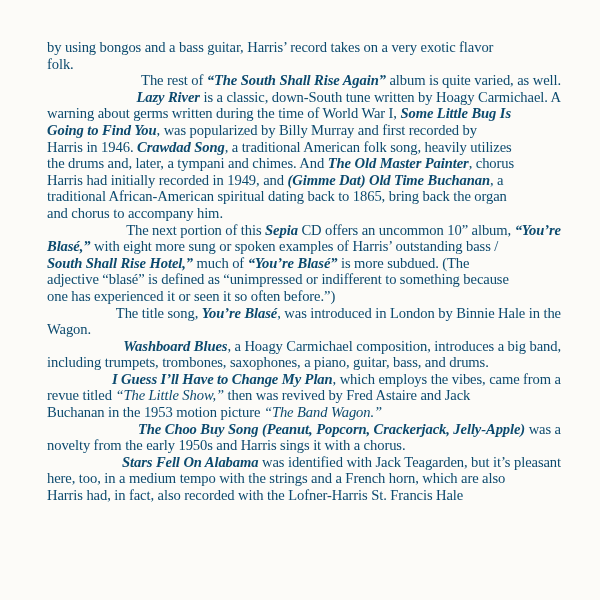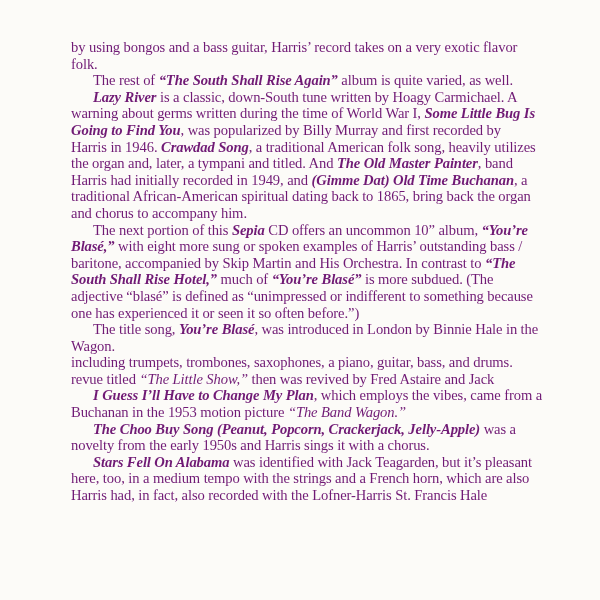--- a/index.html
+++ b/index.html
@@ -24,60 +24,61 @@
     font-size: 14.6px;
     line-height: 16.6px;
     letter-spacing: -0.1px;
   }
   .line {
     white-space: pre-wrap;
     min-height: 16.6px;
   }
   .line.indent {
     text-indent: 22px;
+    text-align: right;
   }
   .bi {
     font-weight: bold;
     font-style: italic;
   }
   .i {
     font-style: italic;
   }
   .n {
     font-weight: normal;
     font-style: normal;
   }
 </style>
 </head>
 <body>
 
 <div class="page" style="background: rgb(252, 251, 248);">
-  <div class="text-block" style="color: #701a75; margin-left: 24px;">
+  <div class="text-block" style="color: #0c4a6e;">
       <div class="line"><span class="n">by using bongos and a bass guitar, Harris’ record takes on a very exotic flavor</span></div>
       <div class="line"><span class="n">folk.</span></div>
       <div class="line indent"><span class="n">The rest of </span><span class="bi">“The South Shall Rise Again”</span><span class="n"> album is quite varied, as well.</span></div>
       <div class="line indent"><span class="bi">Lazy River</span><span class="n"> is a classic, down-South tune written by Hoagy Carmichael. A</span></div>
       <div class="line"><span class="n">warning about germs written during the time of World War I, </span><span class="bi">Some Little Bug Is</span></div>
       <div class="line"><span class="bi">Going to Find You</span><span class="n">, was popularized by Billy Murray and first recorded by</span></div>
       <div class="line"><span class="n">Harris in 1946. </span><span class="bi">Crawdad Song</span><span class="n">, a traditional American folk song, heavily utilizes</span></div>
-      <div class="line"><span class="n">the organ and, later, a tympani and titled. And </span><span class="bi">The Old Master Painter</span><span class="n">, band</span></div>
+      <div class="line"><span class="n">the drums and, later, a tympani and chimes. And </span><span class="bi">The Old Master Painter</span><span class="n">, chorus</span></div>
       <div class="line"><span class="n">Harris had initially recorded in 1949, and </span><span class="bi">(Gimme Dat) Old Time Buchanan</span><span class="n">, a</span></div>
       <div class="line"><span class="n">traditional African-American spiritual dating back to 1865, bring back the organ</span></div>
       <div class="line"><span class="n">and chorus to accompany him.</span></div>
       <div class="line indent"><span class="n">The next portion of this </span><span class="bi">Sepia</span><span class="n"> CD offers an uncommon 10” album, </span><span class="bi">“You’re</span></div>
       <div class="line"><span class="bi">Blasé,”</span><span class="n"> with eight more sung or spoken examples of Harris’ outstanding bass /</span></div>
-      <div class="line"><span class="n">baritone, accompanied by Skip Martin and His Orchestra. In contrast to </span><span class="bi">“The</span></div>
       <div class="line"><span class="bi">South Shall Rise Hotel,”</span><span class="n"> much of </span><span class="bi">“You’re Blasé”</span><span class="n"> is more subdued. (The</span></div>
       <div class="line"><span class="n">adjective “blasé” is defined as “unimpressed or indifferent to something because</span></div>
       <div class="line"><span class="n">one has experienced it or seen it so often before.”)</span></div>
       <div class="line indent"><span class="n">The title song, </span><span class="bi">You’re Blasé</span><span class="n">, was introduced in London by Binnie Hale in the</span></div>
       <div class="line"><span class="n">Wagon.</span></div>
+      <div class="line indent"><span class="bi">Washboard Blues</span><span class="n">, a Hoagy Carmichael composition, introduces a big band,</span></div>
       <div class="line"><span class="n">including trumpets, trombones, saxophones, a piano, guitar, bass, and drums.</span></div>
+      <div class="line indent"><span class="bi">I Guess I’ll Have to Change My Plan</span><span class="n">, which employs the vibes, came from a</span></div>
       <div class="line"><span class="n">revue titled </span><span class="i">“The Little Show,”</span><span class="n"> then was revived by Fred Astaire and Jack</span></div>
-      <div class="line indent"><span class="bi">I Guess I’ll Have to Change My Plan</span><span class="n">, which employs the vibes, came from a</span></div>
       <div class="line"><span class="n">Buchanan in the 1953 motion picture </span><span class="i">“The Band Wagon.”</span></div>
       <div class="line indent"><span class="bi">The Choo Buy Song (Peanut, Popcorn, Crackerjack, Jelly-Apple)</span><span class="n"> was a</span></div>
       <div class="line"><span class="n">novelty from the early 1950s and Harris sings it with a chorus.</span></div>
       <div class="line indent"><span class="bi">Stars Fell On Alabama</span><span class="n"> was identified with Jack Teagarden, but it’s pleasant</span></div>
       <div class="line"><span class="n">here, too, in a medium tempo with the strings and a French horn, which are also</span></div>
       <div class="line"><span class="n">Harris had, in fact, also recorded with the Lofner-Harris St. Francis Hale</span></div>
     </div>
 </div>
 
 </body></html>

